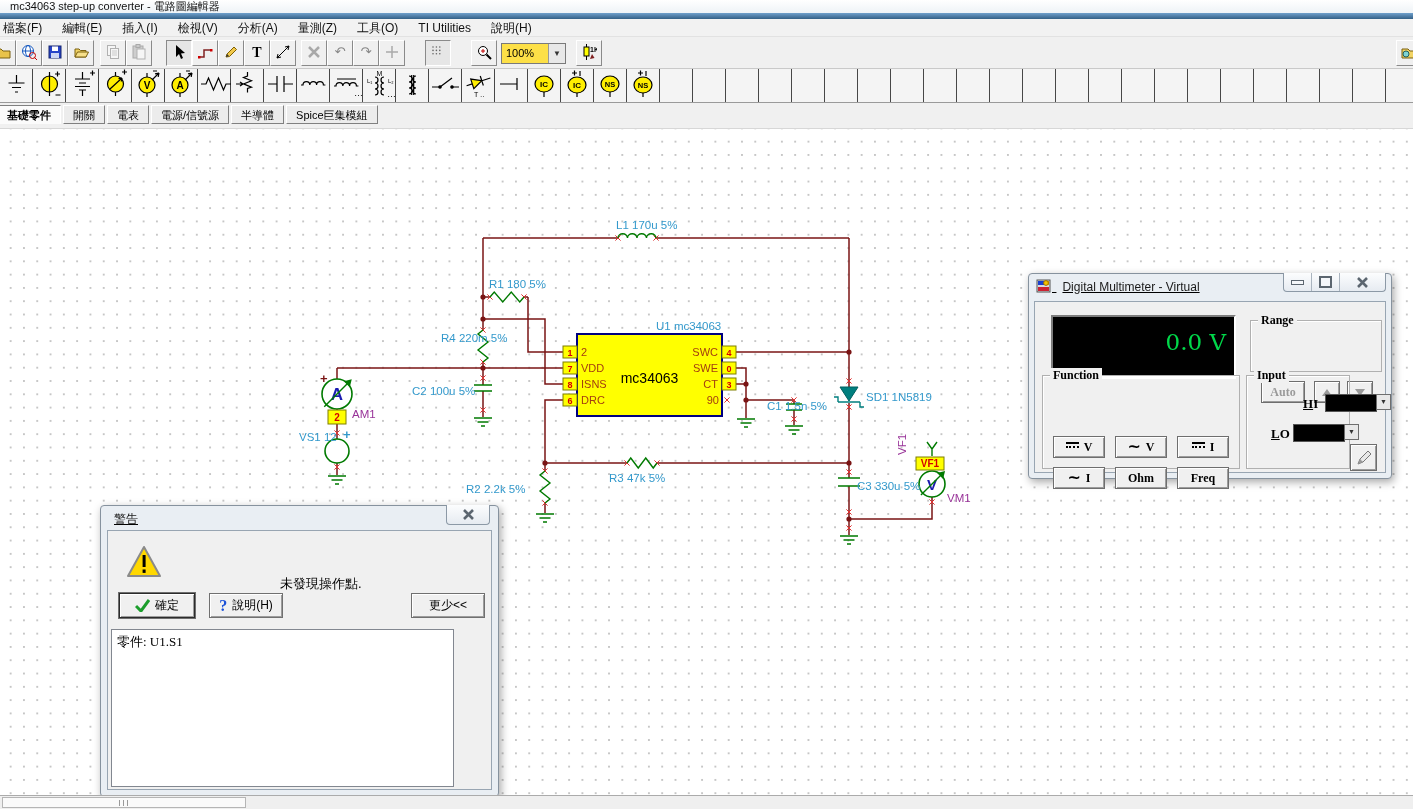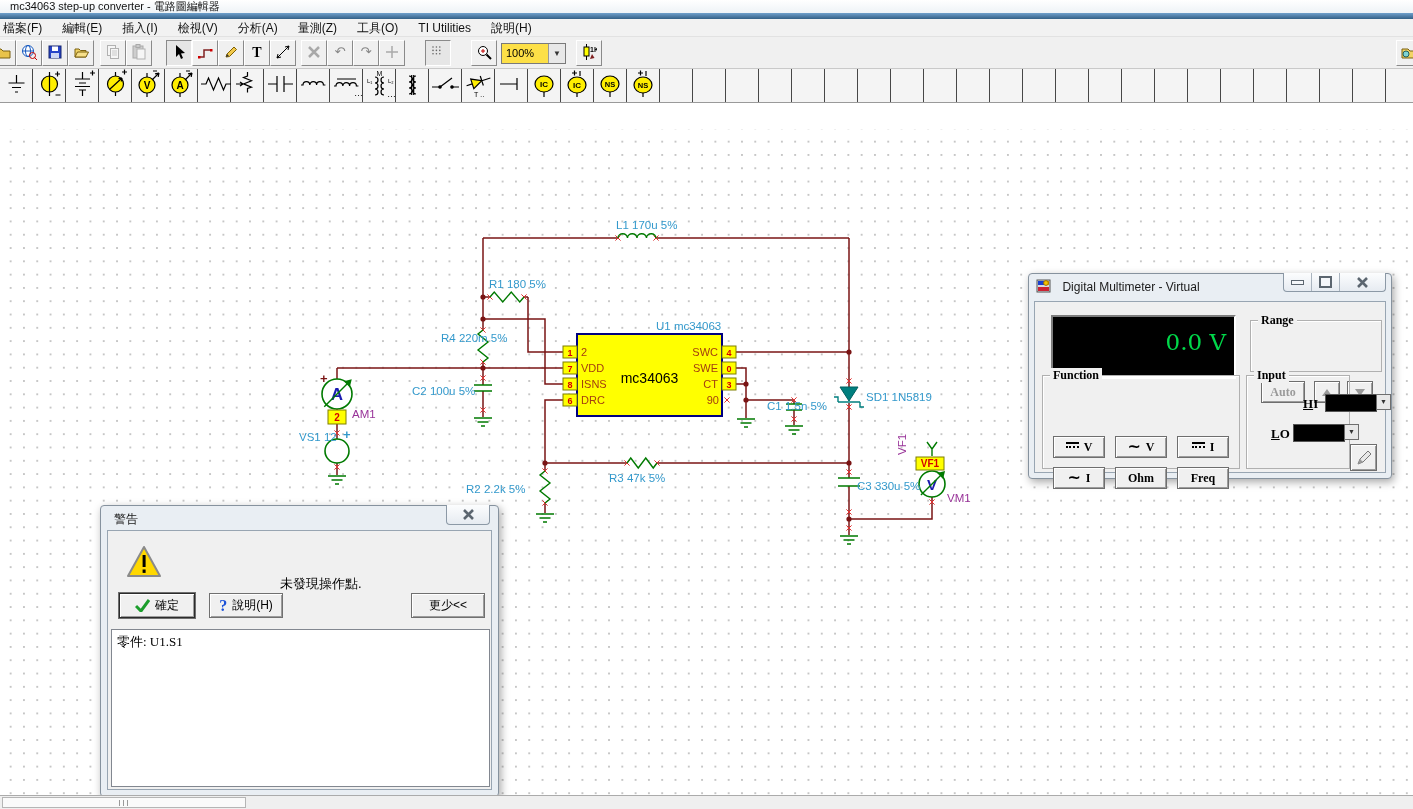--- a/index.html
+++ b/index.html
@@ -34,21 +34,21 @@
     background-image:radial-gradient(#c6c6c6 0.8px,transparent 0.9px);background-size:13.3px 13.3px;background-position:4px 6px;}
   #schsvg{position:absolute;left:0;top:0;width:1413px;height:809px;z-index:2;pointer-events:none;}
   
   #hscroll{position:absolute;left:0;top:795px;width:100%;height:14px;background:#efefef;border-top:1px solid #ababab;box-sizing:border-box;z-index:8;}
   #hthumb{position:absolute;left:2px;top:1px;width:244px;height:11px;background:#fafafa;border:1px solid #b5b5b5;box-sizing:border-box;}
   .grip{position:absolute;left:116px;top:2px;width:10px;height:6px;
     background:repeating-linear-gradient(90deg,#9a9a9a 0 1px,transparent 1px 4px);}
   
   .win{position:absolute;background:#e9eef3;border:1px solid #86929e;border-radius:4px;
     box-shadow:2px 3px 9px rgba(0,0,0,.35);z-index:5;}
-  .win-tb{position:absolute;left:0;top:0;right:0;height:26px;}
+  .win-tb{position:absolute;left:0;top:0;right:0;height:26px;text-decoration:underline;}
   .win-title{font-size:12px;color:#1a1a1a;line-height:26px;margin-left:6px;}
   .dmm-ico{display:inline-block;width:16px;height:16px;vertical-align:-3px;margin-left:7px;}
   .capbtns{position:absolute;top:-1px;display:flex;border:1px solid #8c99a6;border-top:none;border-radius:0 0 4px 4px;background:linear-gradient(#fcfdfe,#e6ebf1);overflow:hidden;}
   .cb{width:27px;height:18px;border-right:1px solid #aab4bf;display:flex;align-items:center;justify-content:center;}
   .cb:last-child{border-right:none;}
   .g-min{width:11px;height:3px;border:1px solid #5c6670;background:#f5f7fa;}
   .g-res{width:9px;height:8px;border:2px solid #5c6670;background:#f5f7fa;}
   .win-client{position:absolute;background:#f0f0f0;border:1px solid #98a5b2;}
   
   #dmm{left:1028px;top:273px;width:362px;height:204px;}
@@ -83,21 +83,21 @@
   #warn{left:100px;top:505px;width:397px;height:290px;z-index:6;}
   #warn .win-client{left:6px;top:24px;width:383px;height:258px;}
   .dlg-close{position:absolute;right:8px;top:-1px;width:42px;height:19px;border:1px solid #8c99a6;border-top:none;
     border-radius:0 0 4px 4px;background:linear-gradient(#fcfdfe,#e6ebf1);display:flex;align-items:center;justify-content:center;}
   .warn-msg{position:absolute;left:172px;top:44px;font-size:13px;color:#000;}
   .dbtn{position:absolute;height:25px;background:#f0f0f0;border:1px solid #707070;
     box-shadow:inset 1px 1px 0 #fff,inset -1px -1px 0 #9c9c9c;font-size:12px;color:#000;
     display:flex;align-items:center;justify-content:center;gap:5px;box-sizing:border-box;}
   .dbtn.default{border:1px solid #2b2b2b;box-shadow:0 0 0 1px #6e6e6e,inset 1px 1px 0 #fff,inset -1px -1px 0 #9c9c9c;}
   .qmark{color:#1b51d8;font-weight:bold;font-family:"Liberation Serif",serif;font-size:16px;}
-  .listbox{position:absolute;left:3px;top:98px;width:379px;height:158px;background:#fff;border:1px solid #828790;
+  .listbox{position:absolute;left:3px;top:98px;width:343px;height:158px;background:#fff;border:1px solid #828790;
     font-family:"Liberation Serif","DejaVu Serif",serif;font-size:13px;padding:3px 5px;box-sizing:border-box;}
 </style>
 </head>
 <body>
 
 <div id="app">
   <div id="titlebar">
     <span>mc34063 step-up converter - 電路圖編輯器</span>
   </div>
   <div id="aerostrip"></div>
@@ -324,20 +324,21 @@
       <div class="ccell"></div>
       <div class="ccell"></div>
       <div class="ccell"></div>
       <div class="ccell"></div>
       <div class="ccell"></div>
       <div class="ccell"></div>
       <div class="ccell"></div>
       <div class="ccell"></div>
       <div class="ccell"></div>
     </div>
+  <div id="tabsrow"><span class="tab active">基礎零件</span><span class="tab">開關</span><span class="tab">電表</span><span class="tab">電源/信號源</span><span class="tab">半導體</span><span class="tab">Spice巨集模組</span></div>
 
   <div id="canvas"></div>
   <svg id="schsvg" viewBox="0 0 1413 809">
       <g>
         <polyline points="483,238 618,238" fill="none" stroke="#7a1414" stroke-width="1.5"></polyline>
         <polyline points="656,238 849,238" fill="none" stroke="#7a1414" stroke-width="1.5"></polyline>
         <polyline points="483,238 483,330" fill="none" stroke="#7a1414" stroke-width="1.5"></polyline>
         <polyline points="483,362 483,368" fill="none" stroke="#7a1414" stroke-width="1.5"></polyline>
         <polyline points="483,368 483,385" fill="none" stroke="#7a1414" stroke-width="1.5"></polyline>
         <polyline points="483,391 483,417" fill="none" stroke="#7a1414" stroke-width="1.5"></polyline>

